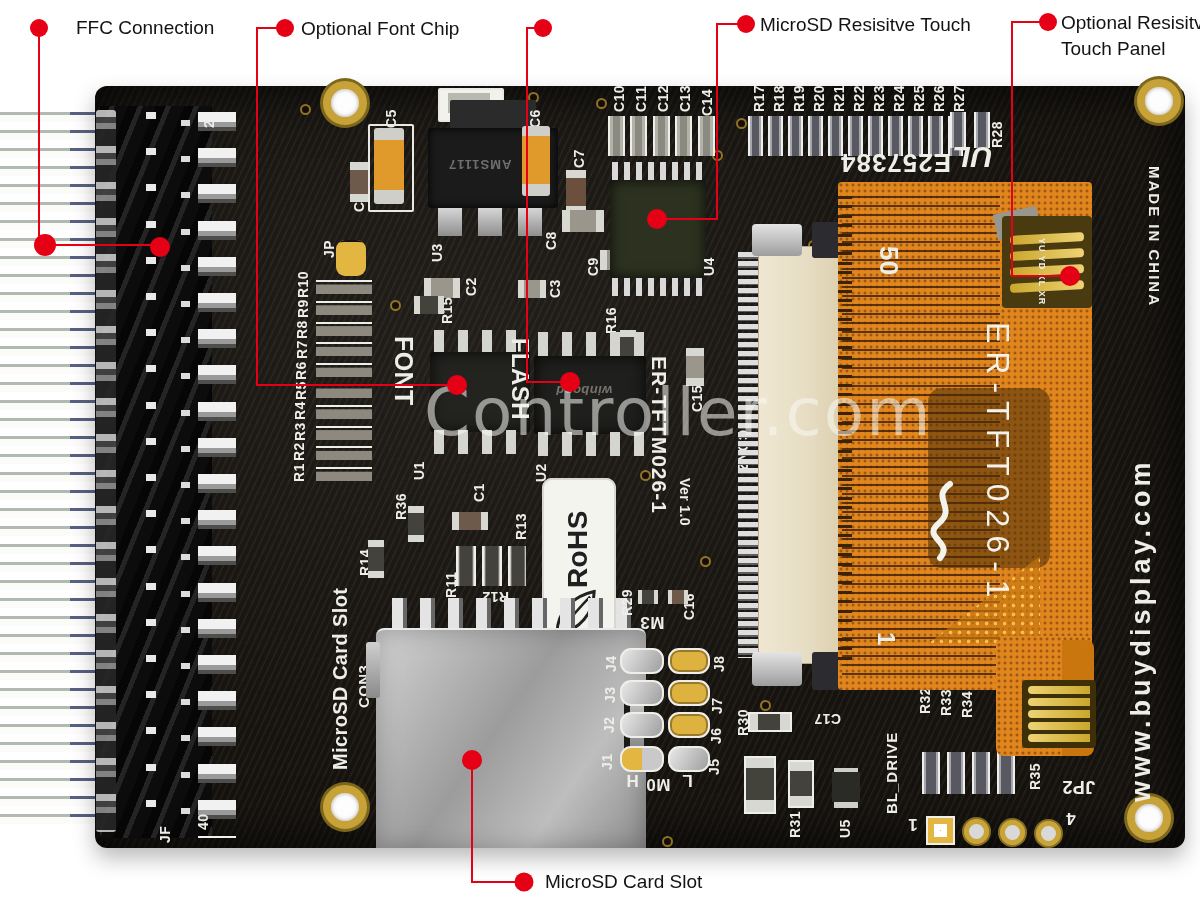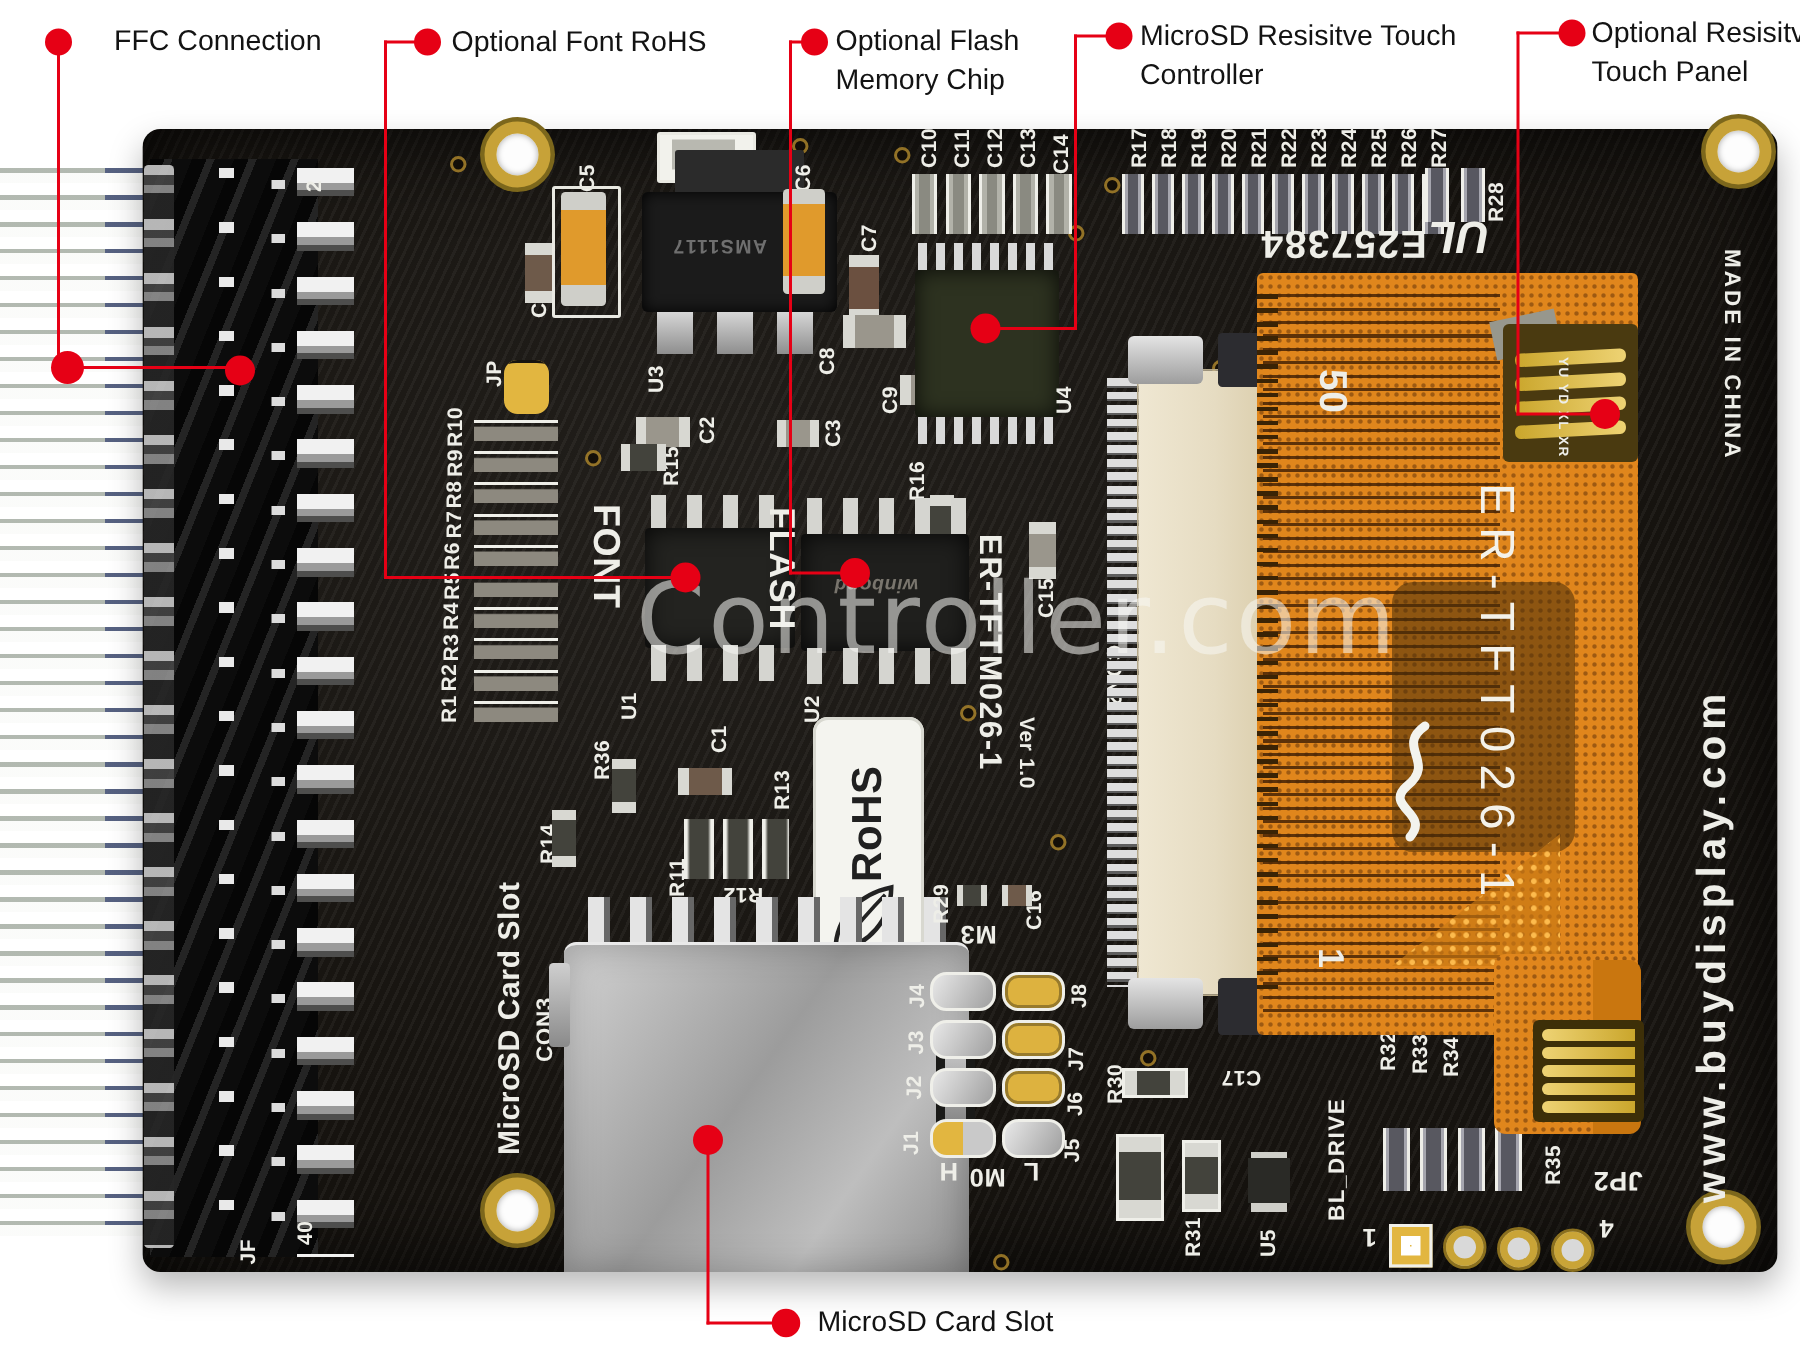--- a/index.html
+++ b/index.html
@@ -340,41 +340,36 @@
   <div class="clabel" style="left:62px;top:15px">
     <div style="padding-left:14px">FFC Connection</div>
   </div>
 
   <div class="cdot" style="left:285px;top:28px;width:18px;height:18px"></div>
   <div class="cline" style="left:256px;top:27px;width:30px;height:2px"></div>
   <div class="cline" style="left:256px;top:27px;width:2px;height:359px"></div>
   <div class="cline" style="left:256px;top:384px;width:202px;height:2px"></div>
   <div class="cdot" style="left:457px;top:385px;width:20px;height:20px"></div>
   <div class="clabel" style="left:301px;top:16px">
-    <div>Optional Font RoHS</div>
+    <div>Optional Font Chip</div>
   </div>
 
   <div class="cdot" style="left:543px;top:28px;width:18px;height:18px"></div>
   <div class="cline" style="left:526px;top:27px;width:18px;height:2px"></div>
   <div class="cline" style="left:526px;top:27px;width:2px;height:356px"></div>
   <div class="cline" style="left:526px;top:381px;width:45px;height:2px"></div>
   <div class="cdot" style="left:570px;top:382px;width:20px;height:20px"></div>
-  <div class="clabel" style="left:557px;top:15px">
-    <div>Optional Flash</div>
-    <div>Memory Chip</div>
-  </div>
 
   <div class="cdot" style="left:746px;top:24px;width:18px;height:18px"></div>
   <div class="cline" style="left:716px;top:23px;width:31px;height:2px"></div>
   <div class="cline" style="left:716px;top:23px;width:2px;height:197px"></div>
   <div class="cline" style="left:657px;top:218px;width:61px;height:2px"></div>
   <div class="cdot" style="left:657px;top:219px;width:20px;height:20px"></div>
   <div class="clabel" style="left:760px;top:12px">
     <div>MicroSD Resisitve Touch</div>
-    <div>Controller</div>
   </div>
 
   <div class="cdot" style="left:1048px;top:22px;width:18px;height:18px"></div>
   <div class="cline" style="left:1011px;top:21px;width:38px;height:2px"></div>
   <div class="cline" style="left:1011px;top:21px;width:2px;height:256px"></div>
   <div class="cline" style="left:1011px;top:275px;width:60px;height:2px"></div>
   <div class="cdot" style="left:1070px;top:276px;width:20px;height:20px"></div>
   <div class="clabel" style="left:1061px;top:10px">
     <div>Optional Resisitve</div>
     <div>Touch Panel</div>

